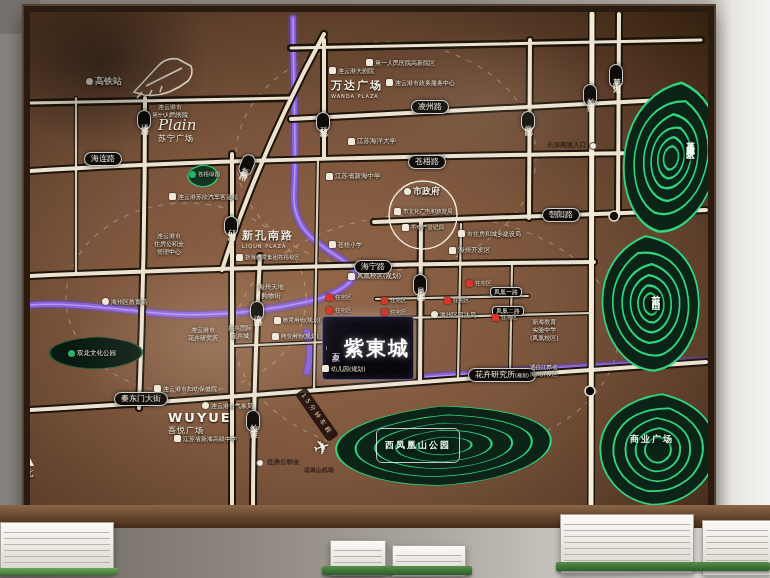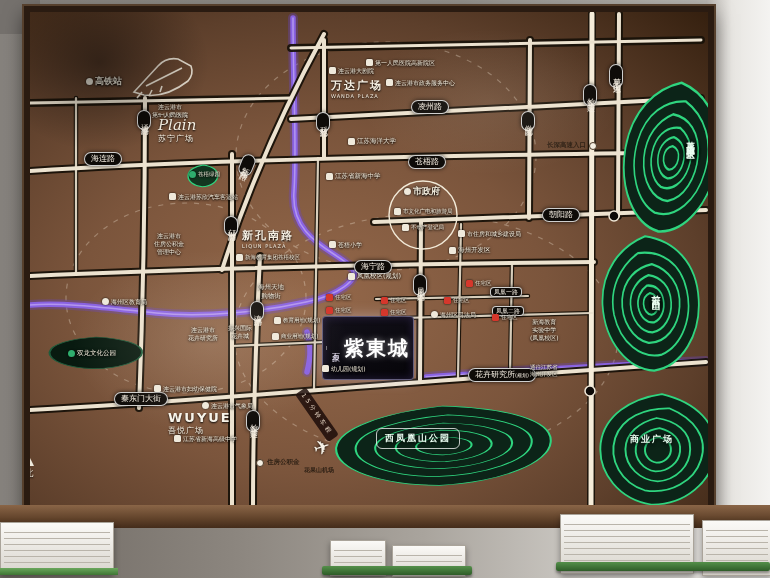--- a/index.html
+++ b/index.html
@@ -34,21 +34,21 @@
   .poi .ic.red{background:#d5372c;}
   .poi .ic.grn{background:#2fae6e;}
   .stack{position:absolute;color:#f3ecdc;font-size:6.5px;line-height:1.35;text-align:center;
     text-shadow:0 1px 2px #000,0 0 3px rgba(0,0,0,.8);white-space:nowrap;}
   .dark-note{position:absolute;color:#2f2115;font-size:6.5px;font-weight:bold;white-space:nowrap;
     display:flex;align-items:center;gap:3px;}
   .dark-note .dot{width:6px;height:6px;border-radius:50%;background:#f5efe2;border:1px solid #4a3826;}
   .mtn{position:absolute;color:#ecfff3;font-weight:bold;font-size:9px;letter-spacing:2px;
     text-shadow:0 1px 3px #01130a,0 0 6px rgba(0,0,0,.9);white-space:nowrap;}
   .mtn.v{writing-mode:vertical-rl;}
-  .mtn.boxed{border:1px solid rgba(255,255,255,.75);border-radius:6px;padding:3px 8px;}
+  .mtn.boxed{border:1px solid rgba(255,255,255,.75);border-radius:6px;padding:10px 8px;}
   
   #project{position:absolute;left:316px;top:310px;width:90px;height:62px;border-radius:4px;
     background:linear-gradient(160deg,#121019,#060509);border:1px solid rgba(205,195,255,.45);
     box-shadow:0 0 14px rgba(235,225,255,.35),inset 0 0 8px rgba(120,90,200,.25);
     display:flex;align-items:center;justify-content:center;gap:4px;}
   #project .brand{writing-mode:vertical-rl;font-size:8px;color:#e8e2f5;letter-spacing:2px;
     border-left:1px solid rgba(255,255,255,.4);padding-left:2px;}
   #project .name{font-family:"DejaVu Serif","Liberation Serif",serif;font-size:20px;font-weight:bold;
     color:#ffffff;letter-spacing:2px;text-shadow:0 0 6px rgba(255,255,255,.5);}
   

